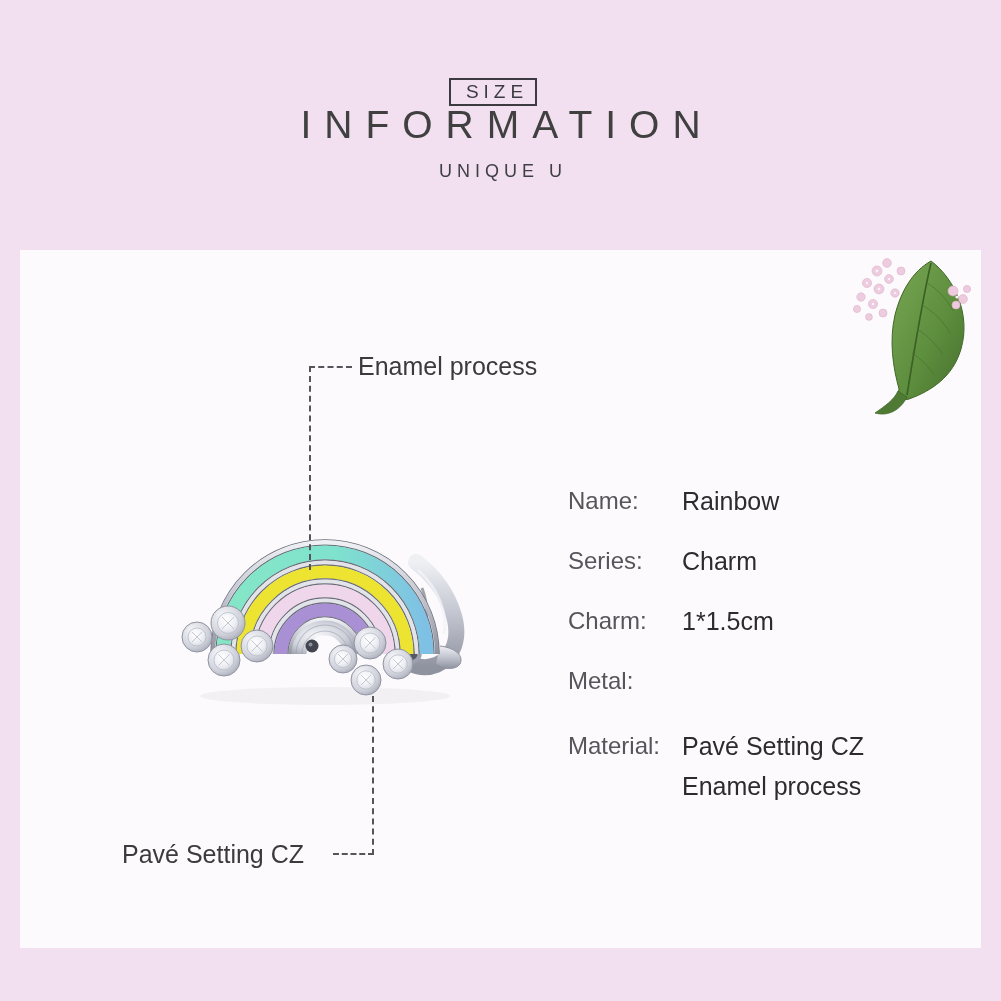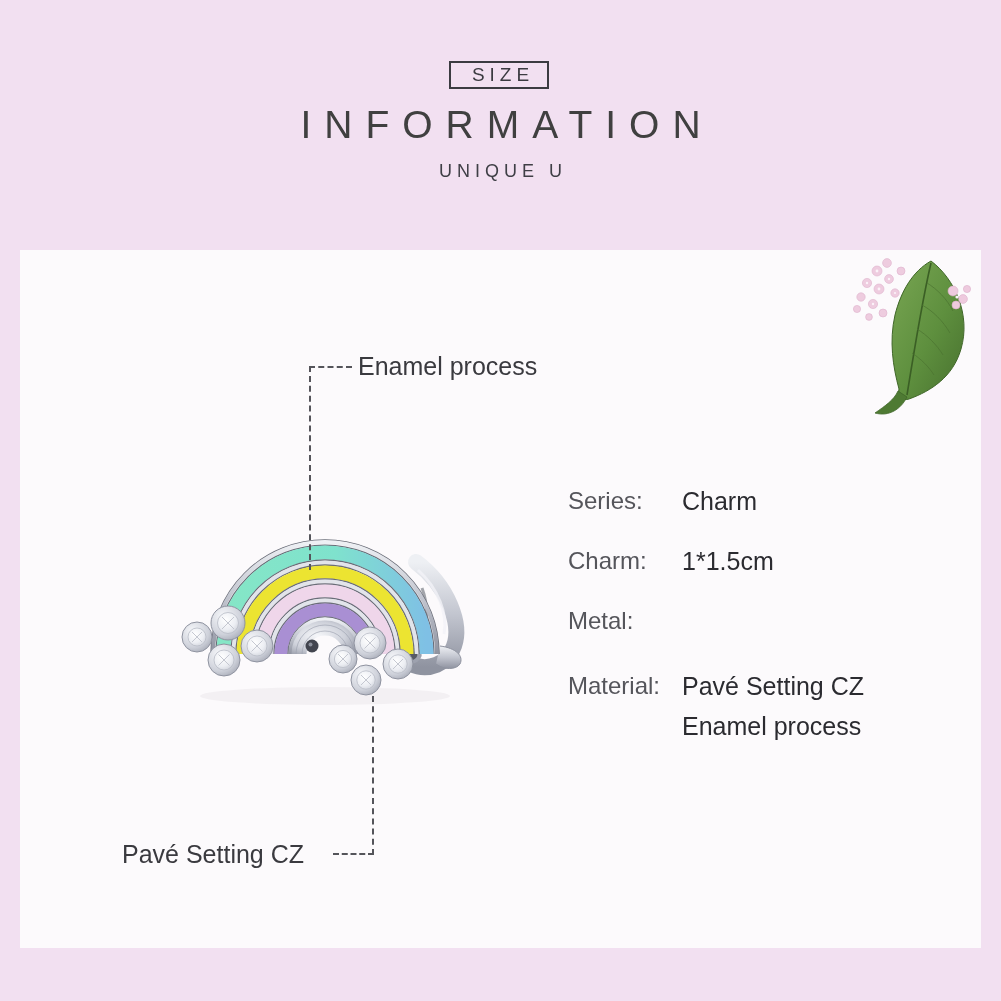--- a/index.html
+++ b/index.html
@@ -6,21 +6,21 @@
   html,body { width:1001px; height:1001px; }
   body {
     position:relative;
     background:#f2e0f1;
     font-family:"Liberation Sans", sans-serif;
     overflow:hidden;
     color:#3b3b41;
   }
   
   .size-badge {
-    position:absolute; left:449px; top:61px; width:100px; height:28px;
+    position:absolute; left:449px; top:78px; width:88px; height:28px;
     border:2px solid #3b3b41;
     display:flex; align-items:center; justify-content:center;
     font-size:19px; letter-spacing:5px; color:#3b3b41;
     padding-left:8px; 
   }
   .page-title {
     position:absolute; left:0; right:0; top:103px;
     text-align:center;
     font-size:39px; font-weight:300; letter-spacing:13px;
     text-indent:13px;
@@ -247,20 +247,24 @@
 </svg>
 
 <div class="callout-enamel-line"></div>
 <div class="callout-label callout-enamel-label">Enamel process</div>
 
 <div class="callout-pave-line"></div>
 <div class="callout-label callout-pave-label">Pavé Setting CZ</div>
 
 <div class="spec-list">
   <div class="spec-row">
+    <div class="spec-label">Name:</div>
+    <div class="spec-value">Rainbow</div>
+  </div>
+  <div class="spec-row">
     <div class="spec-label">Series:</div>
     <div class="spec-value">Charm</div>
   </div>
   <div class="spec-row">
     <div class="spec-label">Charm:</div>
     <div class="spec-value">1*1.5cm</div>
   </div>
   <div class="spec-row">
     <div class="spec-label">Metal:</div>
   </div>

